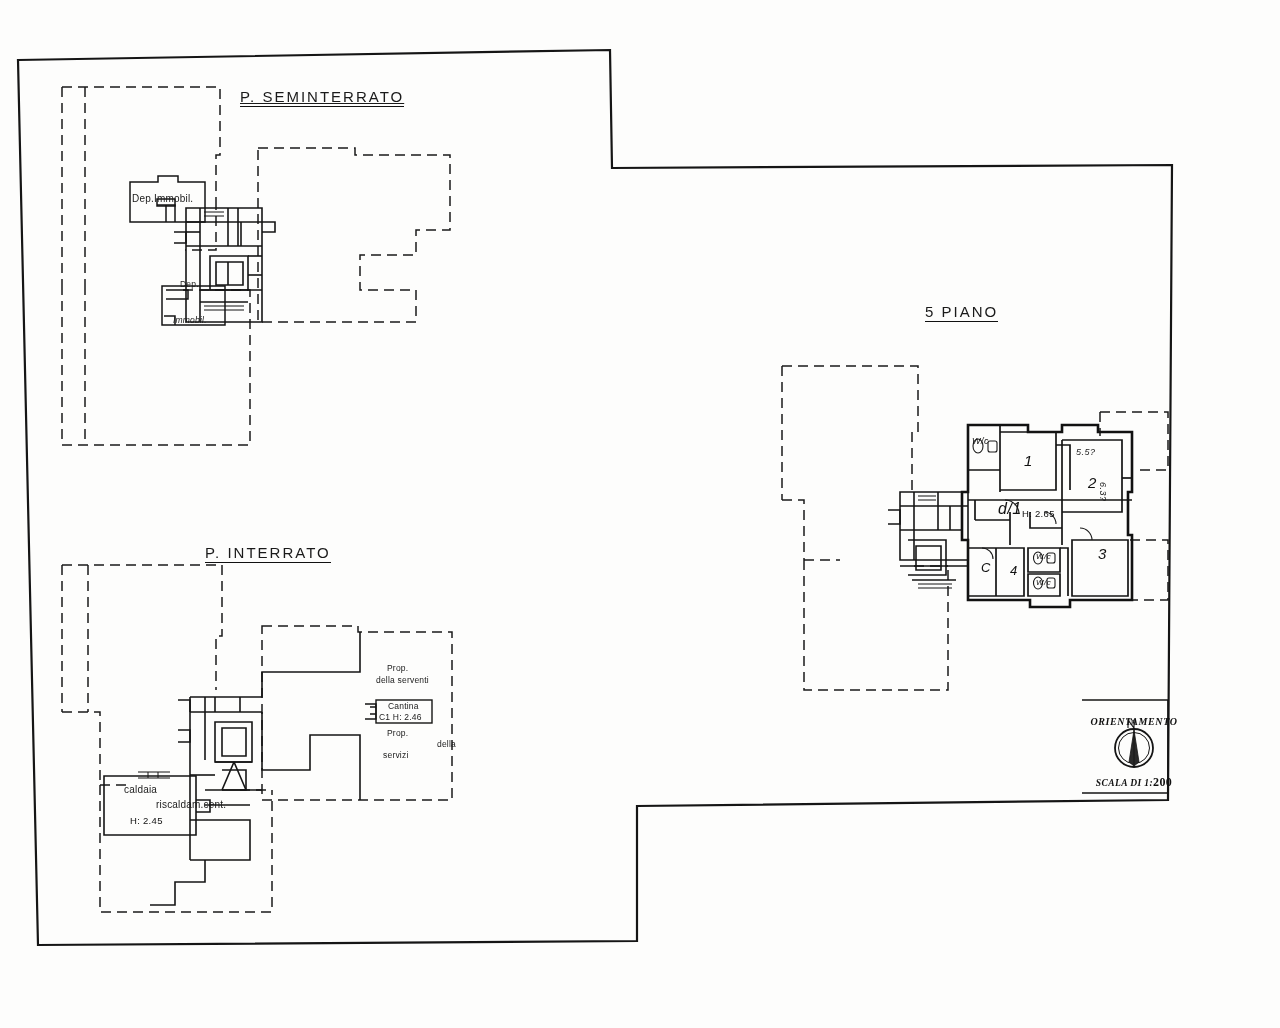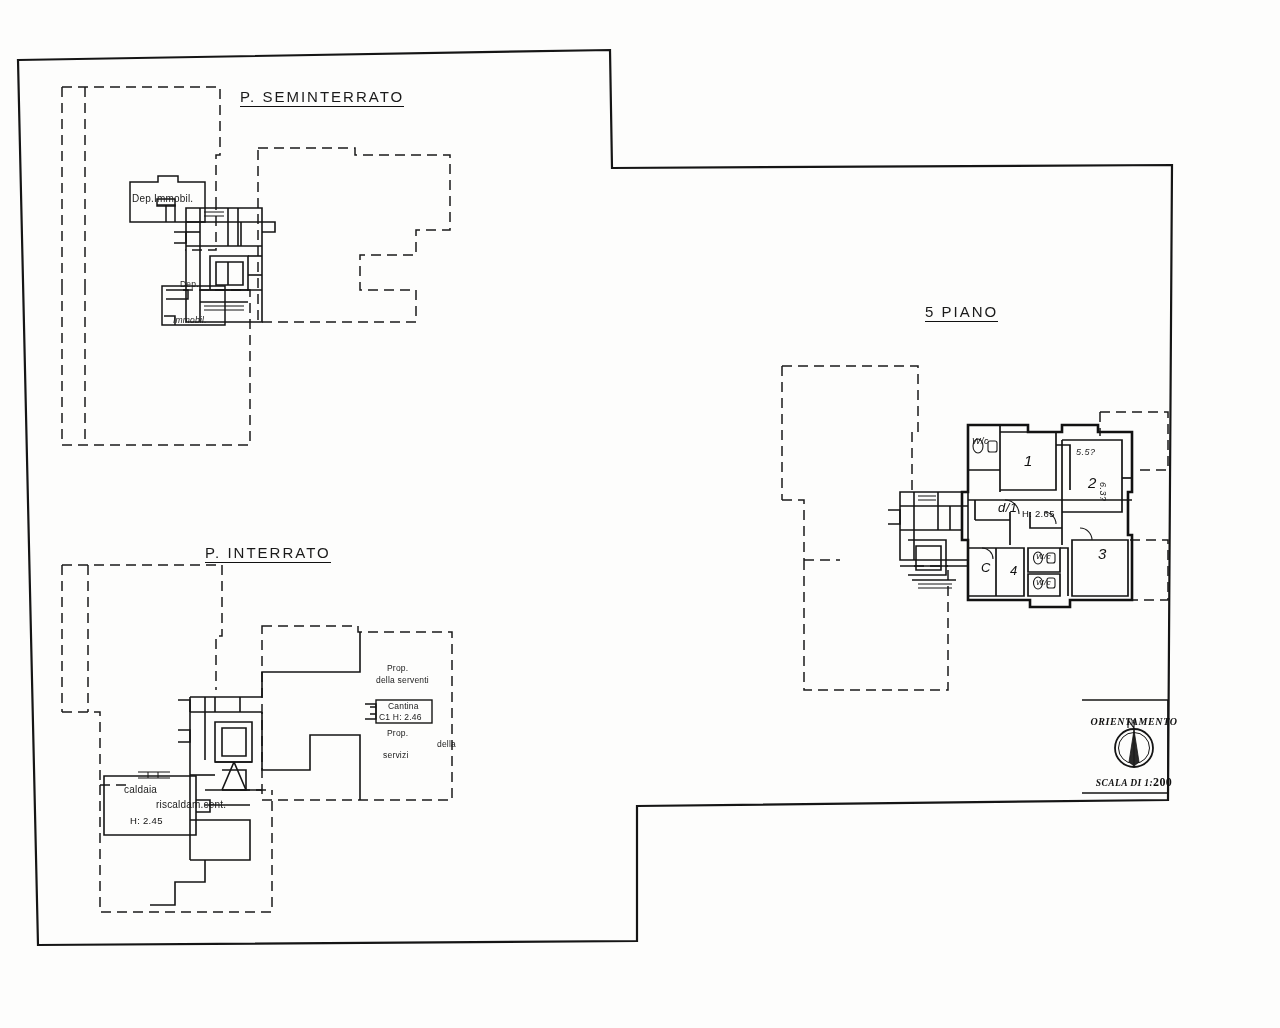--- a/index.html
+++ b/index.html
@@ -305,21 +305,21 @@
 
     <g>
       <circle cx="1134" cy="748" r="19" fill="none" stroke="#151515" stroke-width="1.8"></circle>
       <circle cx="1134" cy="748" r="15.5" fill="none" stroke="#151515" stroke-width="1"></circle>
       <path d="M 1134,730 L 1129,762 L 1134,766 L 1139,762 Z" fill="#2a2a2a" stroke="#151515" stroke-width="0.8"></path>
       <path d="M 1134,730 L 1134,766" stroke="#111" stroke-width="0.8"></path>
       <path d="M 1128,728 L 1128,720 L 1134,728 L 1134,720" fill="none" stroke="#151515" stroke-width="1.1"></path>
     </g>
   </svg>
 
-  <div class="lbl plan-title" style="left:240px; top:88px;">P. SEMINTERRATO</div>
+  <div class="lbl plan-title" style="left:240px; top:88px;text-decoration:underline;">P. SEMINTERRATO</div>
 
   <div class="lbl room-note" style="left:132px; top:193px; font-size:10px;">Dep.Immobil.</div>
 
   <div class="lbl room-note" style="left:180px; top:280px;">Dep.</div>
   <div class="lbl room-note" style="left:173px; top:316px;font-style:italic;">Immobil.</div>
 
   <div class="lbl plan-title" style="left:205px; top:544px;">P. INTERRATO</div>
 
   <div class="lbl room-note" style="left:124px; top:784px; font-size:10px;">caldaia</div>
   <div class="lbl room-note" style="left:108px; top:799px; font-size:10px;padding-left:48px;">riscaldam.cent.</div>
@@ -346,21 +346,21 @@
   <div class="lbl room-num" style="left:1098px; top:545px;">3</div>
 
   <div class="lbl room-num" style="left:1010px; top:563px; font-size:13px;">4</div>
 
   <div class="lbl room-num" style="left:981px; top:560px; font-size:13px;">C</div>
 
   <div class="lbl room-small" style="left:1036px; top:552px; font-size:8px;">W/c</div>
 
   <div class="lbl room-small" style="left:1036px; top:578px; font-size:8px;">W/c</div>
 
-  <div class="lbl room-small" style="left:998px; top:500px; font-size:13px;">d/1</div>
+  <div class="lbl room-small" style="left:998px; top:500px; font-size:16px;">d/1</div>
 
   <div class="lbl h-txt" style="left:1022px; top:508px;">H: 2.65</div>
 
   <div class="lbl dim-txt" style="left:1076px; top:447px;">5.5?</div>
 
   <div class="lbl dim-txt" style="left:1108px; top:482px; transform:rotate(90deg); transform-origin:left top;">6.3?</div>
 
   <div class="compass-wrap" style="left:1082px; top:716px; width:104px;">
     <div class="compass-title">ORIENTAMENTO</div>
   </div>

